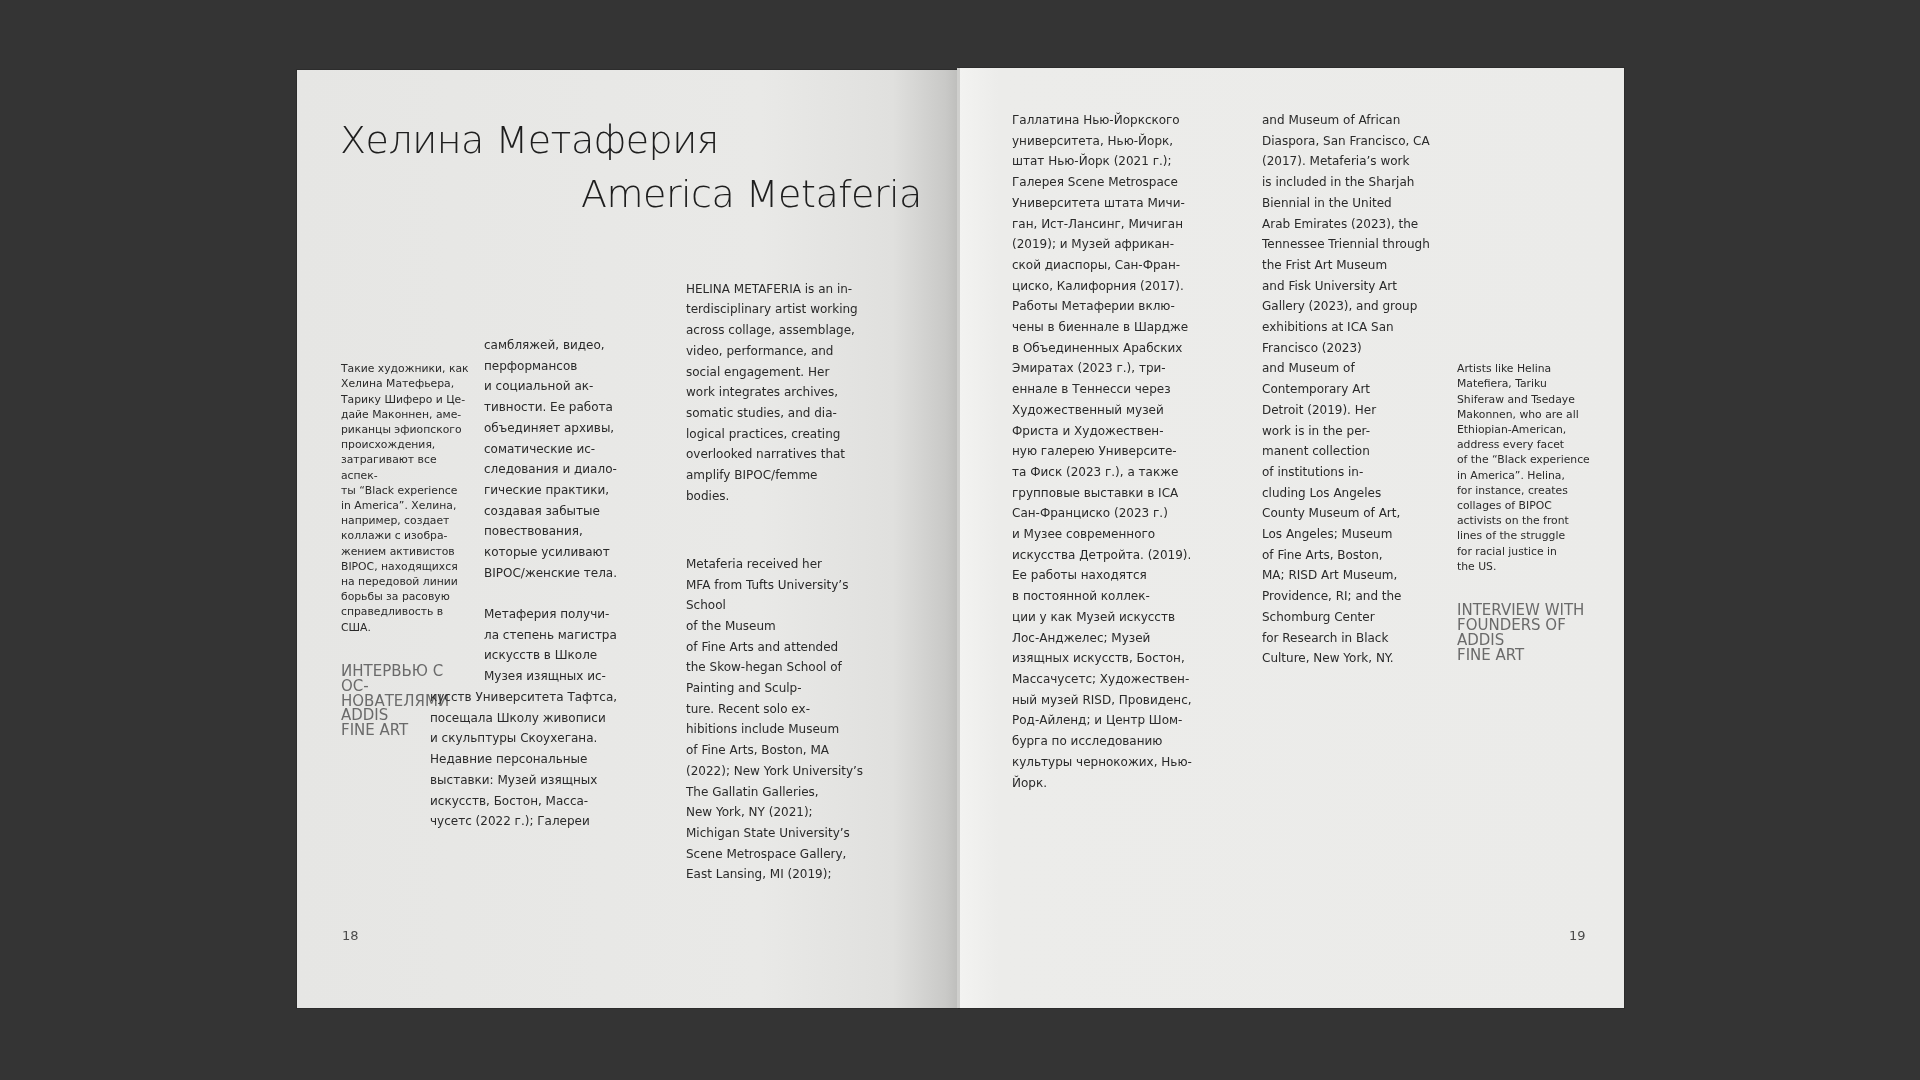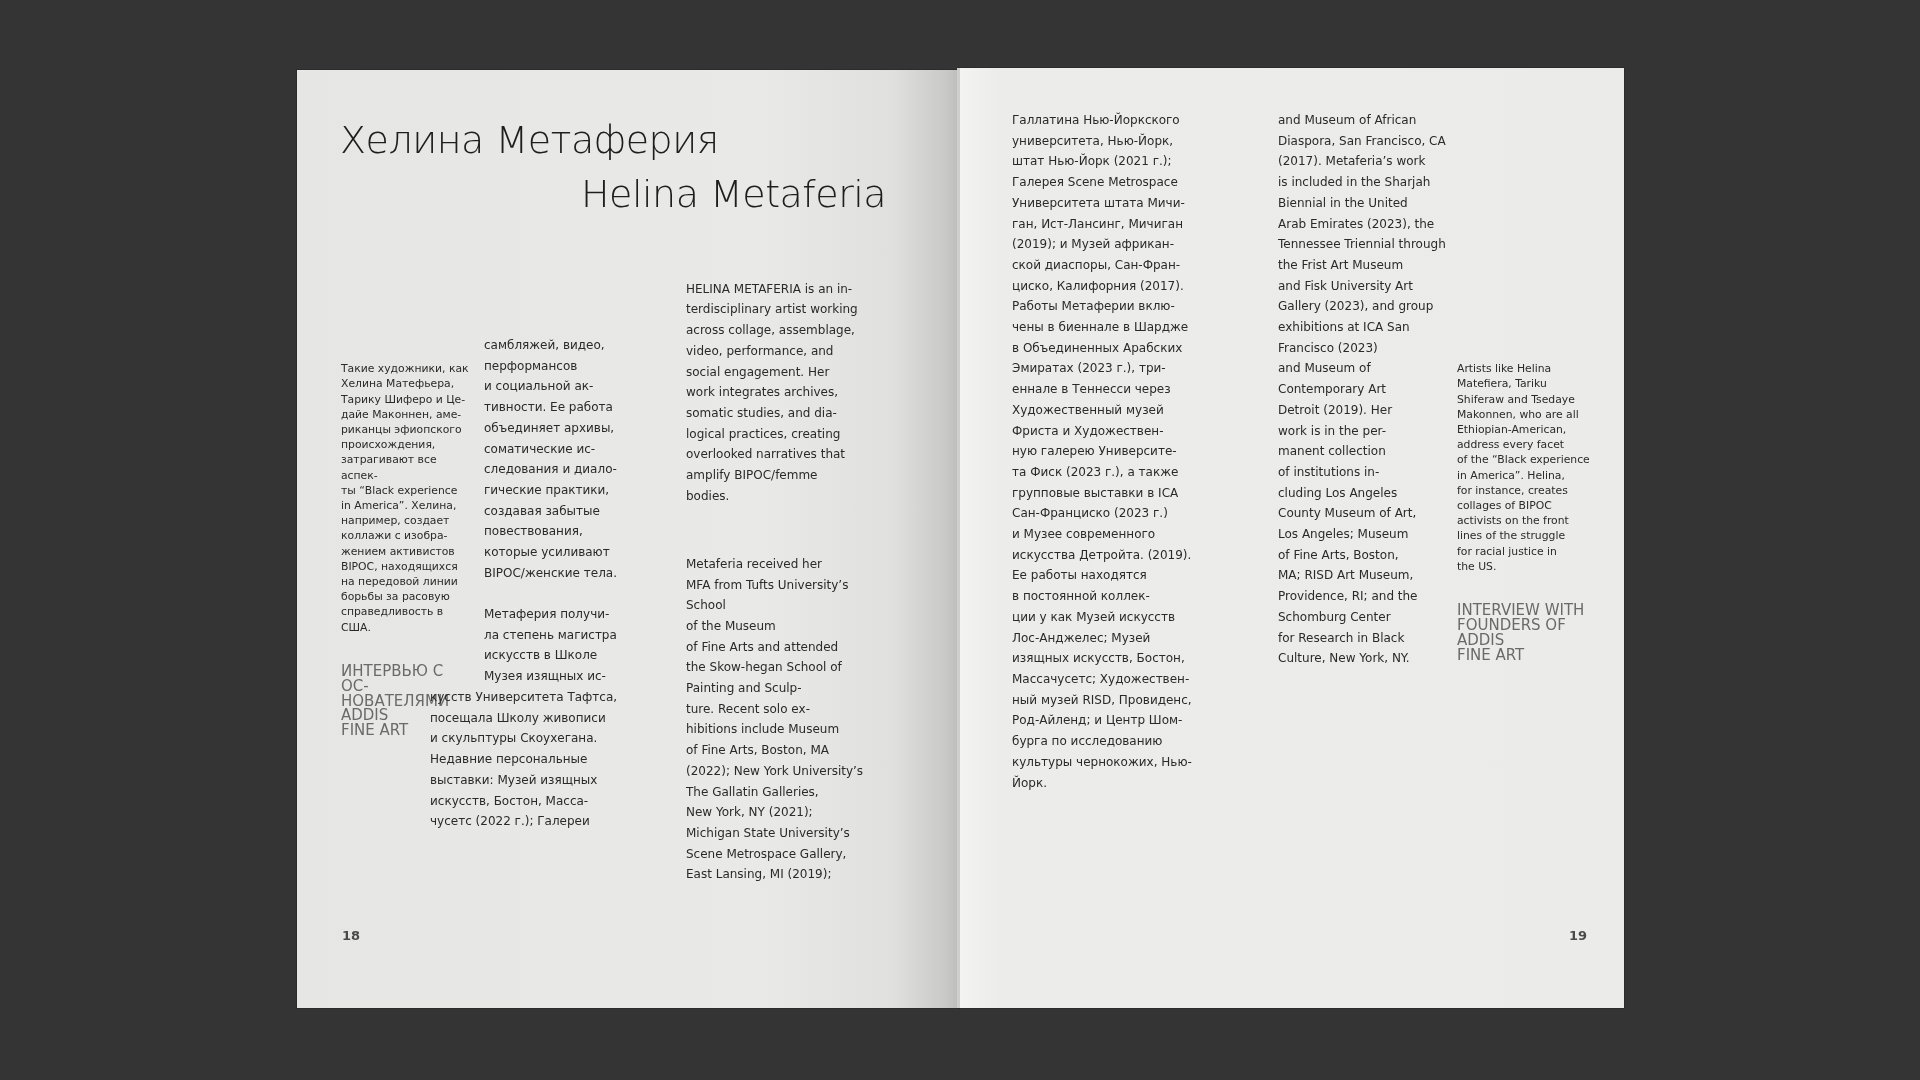--- a/index.html
+++ b/index.html
@@ -65,34 +65,33 @@
       color: #6a6a6a;
       font-size: 15px;
       line-height: 14.8px;
       white-space: pre-line;
     }
     .pagenum {
       position: absolute;
       font-family: "DejaVu Sans", sans-serif;
       font-size: 13px;
       color: #4a4a4a;
-      font-weight: bold;
     }
   </style>
 </head>
 <body>
 
 <div class="spread">
 
   <div class="page page-left"></div>
   <div class="page page-right"></div>
   <div class="spine"></div>
 
   <div class="title-ru">Хелина Метаферия</div>
-  <div class="title-en">Helina Metaferia</div>
+  <div class="title-en">America Metaferia</div>
 
   <div class="note" style="left:341px; top:346px; width:130px;">
     <div>Такие художники, как
 Хелина Матефьера,
 Тарику Шиферо и Це-
 дайе Маконнен, аме-
 риканцы эфиопского
 происхождения,
 затрагивают все аспек-
 ты “Black experience
@@ -193,21 +192,21 @@
 ции у как Музей искусств
 Лос-Анджелес; Музей
 изящных искусств, Бостон,
 Массачусетс; Художествен-
 ный музей RISD, Провиденс,
 Род-Айленд; и Центр Шом-
 бурга по исследованию
 культуры чернокожих, Нью-
 Йорк.</div>
 
-  <div class="col" style="left:1262px; top:110px; width:230px;margin-left:16px;">and Museum of African
+  <div class="col" style="left:1262px; top:110px; width:230px;">and Museum of African
 Diaspora, San Francisco, CA
 (2017). Metaferia’s work
 is included in the Sharjah
 Biennial in the United
 Arab Emirates (2023), the
 Tennessee Triennial through
 the Frist Art Museum
 and Fisk University Art
 Gallery (2023), and group
 exhibitions at ICA San

